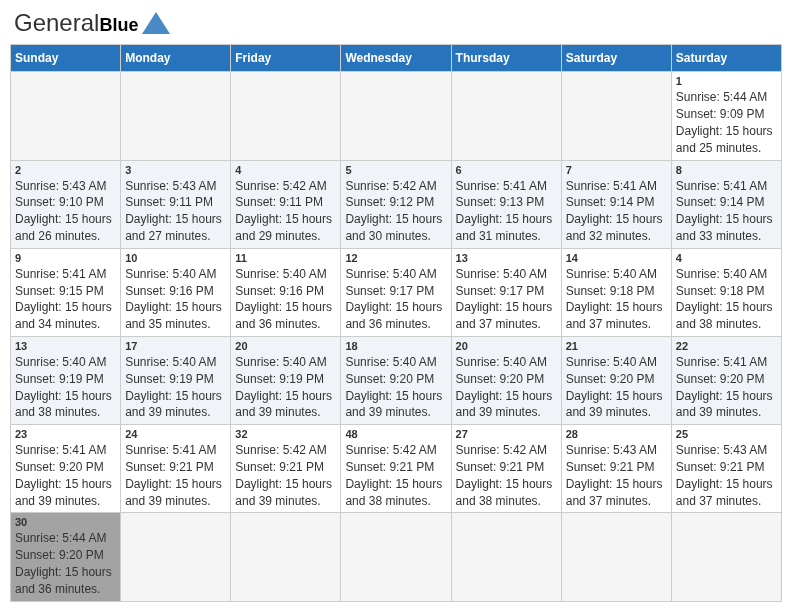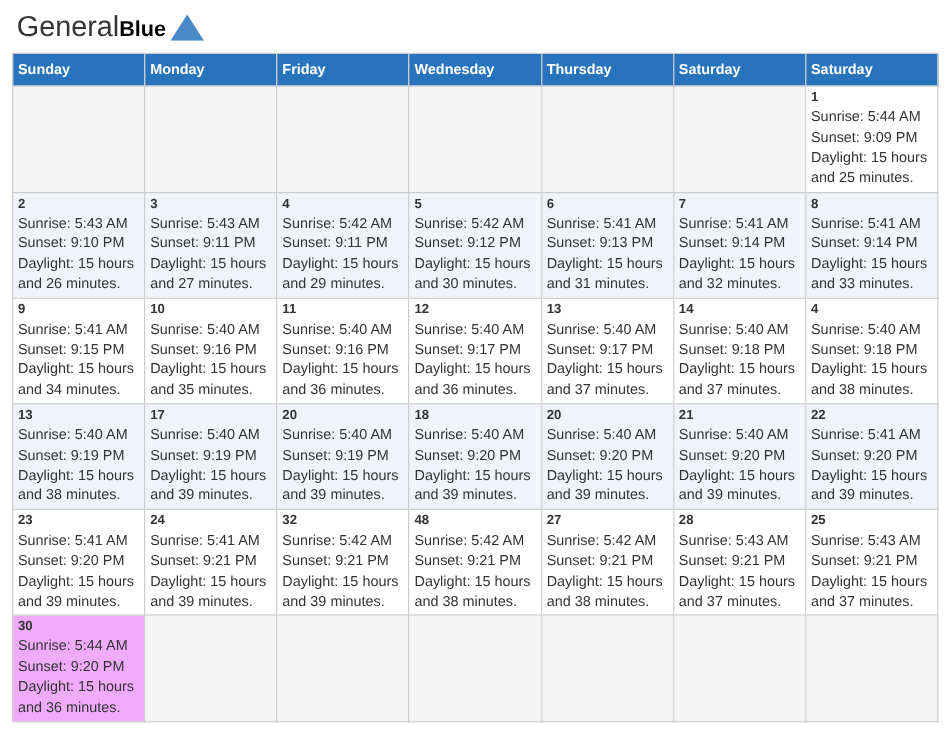--- a/index.html
+++ b/index.html
@@ -70,21 +70,21 @@
       font-weight: bold;
       display: block;
       margin-bottom: 2px;
     }
     .day-info {
       line-height: 1.4;
       font-size: 12px;
     }
     .row-bg-alt td { background: #f0f4f8; }
     .last-row td { background: #f5f5f5; }
-    .last-row td.has-data { background: #f0abfc; }
+    .last-row td.has-data { background: #a3a3a3; }
   </style>
 </head>
 <body>
 
 <div class="header">
   <div class="logo">
     <div style="line-height:1.1">
       <span style="font-size:24px; color:#333; font-weight:normal;">General</span><span style="font-size:18px; color:#000000; font-weight:bold;">Blue</span>
     </div>
     <svg class="logo-icon" viewBox="0 0 28 22" xmlns="http://www.w3.org/2000/svg">

